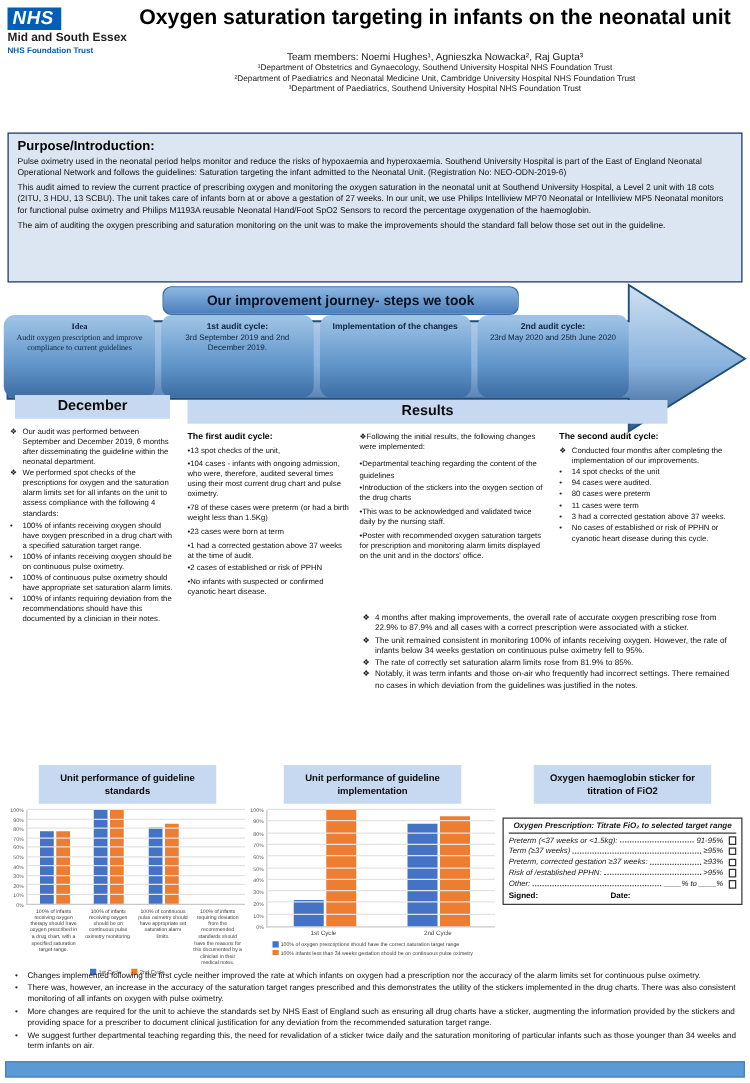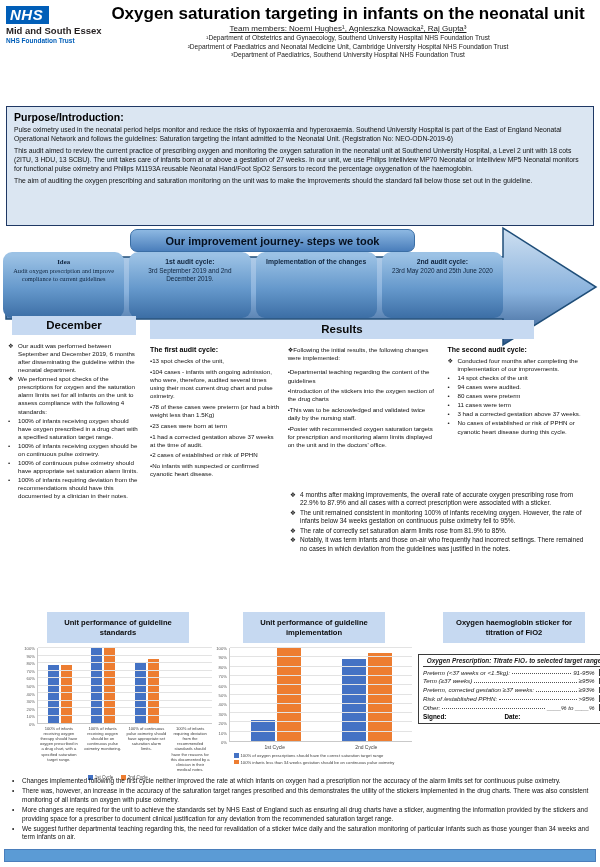--- a/index.html
+++ b/index.html
@@ -7,21 +7,21 @@
   .poster { position:relative; width:600px; height:867px; background:#fff; overflow:hidden; margin:0 auto; }
 
   
   .header { position:absolute; top:2px; left:6px; right:6px; height:102px; display:flex; }
   .nhs-block { width:96px; padding-top:4px; }
   .nhs-box { display:inline-block; background:#005EB8; color:#fff; font-weight:bold; font-style:italic; font-size:15px; padding:0 6px 1px 4px; letter-spacing:.5px; }
   .nhs-org { font-size:9.5px; font-weight:bold; color:#231f20; margin-top:2px; line-height:1.05; }
   .nhs-sub { font-size:6.5px; font-weight:bold; color:#005EB8; margin-top:1px; }
   .title-block { flex:1; text-align:center; }
   .poster-title { font-size:17px; font-weight:bold; color:#000; line-height:1.15; padding:0 4px; margin-top:2px; }
-  .team { font-size:8px; color:#1a1a1a; margin-top:0;text-decoration:underline; }
+  .team { font-size:8px; color:#1a1a1a; margin-top:17px; }
   .affil { font-size:6.6px; color:#1a1a1a; margin-top:1.5px; }
   .rcpch-block { width:92px; text-align:left; padding-top:4px; }
   .rcpch-name { font-size:15px; font-weight:bold; color:#2b2e83; letter-spacing:.5px; line-height:1; }
   .rcpch-star { color:#0097a9; font-size:12px; }
   .rcpch-sub { font-size:5.5px; color:#2b2e83; font-weight:bold; line-height:1.15; margin-top:2px; }
   .rcpch-tag { font-size:4.8px; color:#00a19a; font-style:italic; margin-top:2px; }
 
   
   .intro { position:absolute; top:106px; left:6px; right:6px; height:120px; background:#dbe6f2; border:1.6px solid #1f3864; padding:4px 7px; overflow:hidden; }
   .intro-title { font-size:10.5px; font-weight:bold; color:#000; margin-bottom:2px; }
@@ -55,21 +55,21 @@
   .res-cols { display:flex; }
   .res-col-title { font-size:7px; font-weight:bold; margin-bottom:4px; color:#000; }
   .col-first { width:31%; padding-right:8px; }
   .col-changes { width:36%; padding-right:10px; }
   .col-second { width:33%; }
   .plain-li { font-size:6.2px; line-height:1.32; color:#111; margin-bottom:2.5px; }
   .res-summary { margin-left:140px; margin-top:10px; padding-right:4px; }
   .res-summary .li .txt, .res-summary .li .marker { font-size:6.5px; }
 
   
-  .charts { position:absolute; top:612px; left:16px; right:0; height:160px; }
+  .charts { position:absolute; top:612px; left:0; right:0; height:160px; }
   .panel { position:absolute; top:0; }
   .panel-head { background:#c6d9f1; font-size:7.6px; font-weight:bold; text-align:center; color:#0b0b0b;
                 padding:4px 6px; line-height:1.3; margin:0 auto 5px; width:142px; min-height:31px;
                 display:flex; align-items:center; justify-content:center; }
   .panel-left { left:8px; width:188px; }
   .panel-mid { left:200px; width:196px; }
   .panel-right { left:402px; width:192px; }
   .chart { position:relative; }
   .chart-body { display:flex; }
   .y-axis { position:relative; width:13px; flex:none; }

